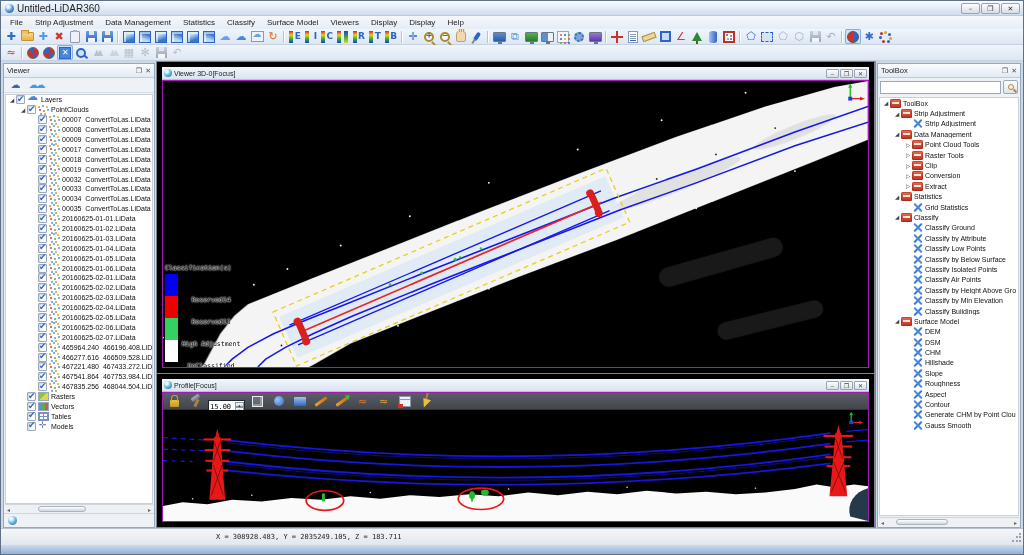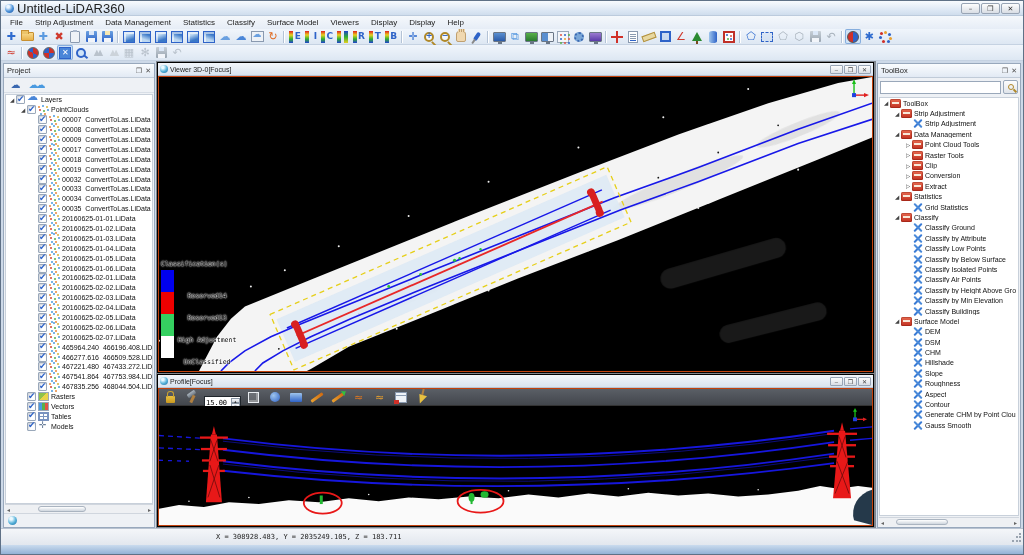--- a/index.html
+++ b/index.html
@@ -4,21 +4,21 @@
 <style>
   html,body{margin:0;padding:0;background:#9aa4b0;}
   *{box-sizing:border-box;}
   #app{position:relative;width:1024px;height:555px;background:#cdd9e8;overflow:hidden;
        font-family:"Liberation Sans","DejaVu Sans",sans-serif;border:1px solid #5f7186;}
   
   .titlebar{position:absolute;top:0;left:0;right:0;height:15px;display:flex;align-items:center;
             padding-left:4px;background:linear-gradient(#f8fbfe,#dfe9f5 60%,#cfdded);border-bottom:1px solid #bccbdd;}
   .applogo{width:9px;height:9px;border-radius:50%;flex:none;margin-right:3px;
            background:radial-gradient(circle at 35% 30%,#eaf5ff 15%,#4a90d8 55%,#17509f);}
-  .apptitle{font-size:13px;color:#222;}
+  .apptitle{font-size:10px;color:#222;}
   .wctrls{position:absolute;right:3px;top:2px;display:flex;gap:1px;}
   .wbtn{width:19px;height:11px;font-size:7px;line-height:10px;text-align:center;color:#333;
         background:linear-gradient(#fdfdfd,#d9dee5);border:1px solid #98a4b4;border-radius:2px;}
   .menubar{position:absolute;top:15px;left:0;right:0;height:13px;display:flex;align-items:center;
            padding-left:3px;background:linear-gradient(#f5f8fc,#e6edf6);font-size:8px;color:#1c1c1c;}
   .menuitem{padding:0 6px;white-space:nowrap;}
   .tbar{position:absolute;left:0;right:0;display:flex;align-items:center;padding-left:2px;
         background:linear-gradient(#f0f5fb,#dde7f3);border-bottom:1px solid #c5d2e2;}
   #tb1{top:28px;height:16px;} #tb2{top:44px;height:16px;}
   .titem{width:16px;height:15px;flex:none;display:flex;align-items:center;justify-content:center;border-radius:2px;}
@@ -137,21 +137,21 @@
   
   .gv-logo{position:absolute;right:2px;bottom:14px;width:126px;height:72px;pointer-events:none;}
   .gv-leaf1{position:absolute;left:8px;top:10px;width:88px;height:28px;background:#c9e0ba;border-radius:60% 60% 45% 45%/70% 70% 30% 30%;transform:rotate(-10deg);opacity:.75;}
   .gv-leaf2{position:absolute;left:52px;top:0;width:26px;height:20px;background:#d9e9cc;border-radius:50%;transform:rotate(18deg);opacity:.8;}
   .gv-dot1{position:absolute;left:88px;top:4px;width:9px;height:9px;border-radius:50%;background:#c9e0ba;opacity:.8;}
   .gv-dot2{position:absolute;left:100px;top:18px;width:6px;height:6px;border-radius:50%;background:#d9e9cc;opacity:.8;}
   .gv-swoosh{position:absolute;left:2px;top:28px;width:104px;height:16px;background:#c6dcec;border-radius:0 0 80% 40%/0 0 100% 100%;transform:rotate(-5deg);opacity:.7;}
   .gv-text{position:absolute;left:4px;bottom:4px;font-size:13px;letter-spacing:5px;color:#8db9dc;opacity:.4;}
   
   #mdi{position:absolute;left:155px;top:60px;right:147px;bottom:26px;background:#7f858d;}
-  .subwin{position:absolute;border:1px solid #000000;background:#c2410c;}
+  .subwin{position:absolute;border:5px solid #000000;background:#a21caf;}
   #win3d{left:1px;top:1px;right:2px;height:311px;}
   #winprofile{left:1px;top:313px;right:2px;bottom:1px;}
   .subtitle{height:13px;display:flex;align-items:center;gap:2px;padding:0 2px;font-size:7px;color:#222;
             background:linear-gradient(#f2f6fb,#d9e3ef);border-bottom:1px solid #b8c4d4;}
   .subctrls{margin-left:auto;display:flex;gap:1px;}
   .sbtn{width:13px;height:9px;font-size:6px;line-height:8px;text-align:center;color:#444;
         background:linear-gradient(#fdfdfd,#d9dee5);border:1px solid #98a4b4;border-radius:1px;}
   .canvas{position:absolute;left:1px;right:1px;bottom:1px;background:#000;overflow:hidden;}
   #canvas3d{top:14px;} #canvasprofile{top:31px;}
   .canvas svg{display:block;width:100%;height:100%;}
@@ -423,21 +423,21 @@
       <span class="titem">
         <span class="tglyph floppy floppy-gray"></span>
       </span>
       <span class="titem">
         <span class="tglyph" style="color: rgb(185, 194, 204);">↶</span>
       </span>
     </div>
 
   <div class="panel" id="project-panel">
     <div class="phead">
-      <span>Project</span>
+      <span>Viewer</span>
       <span class="phbtns">
         <span>❐</span>
         <span>✕</span>
       </span>
     </div>
     <div class="ptools">
         <span class="titem" style="width:15px">
           <span class="tglyph" style="font-size: 10px; color: rgb(58, 104, 176);">☁</span>
         </span>
         <span class="titem" style="width:15px">

